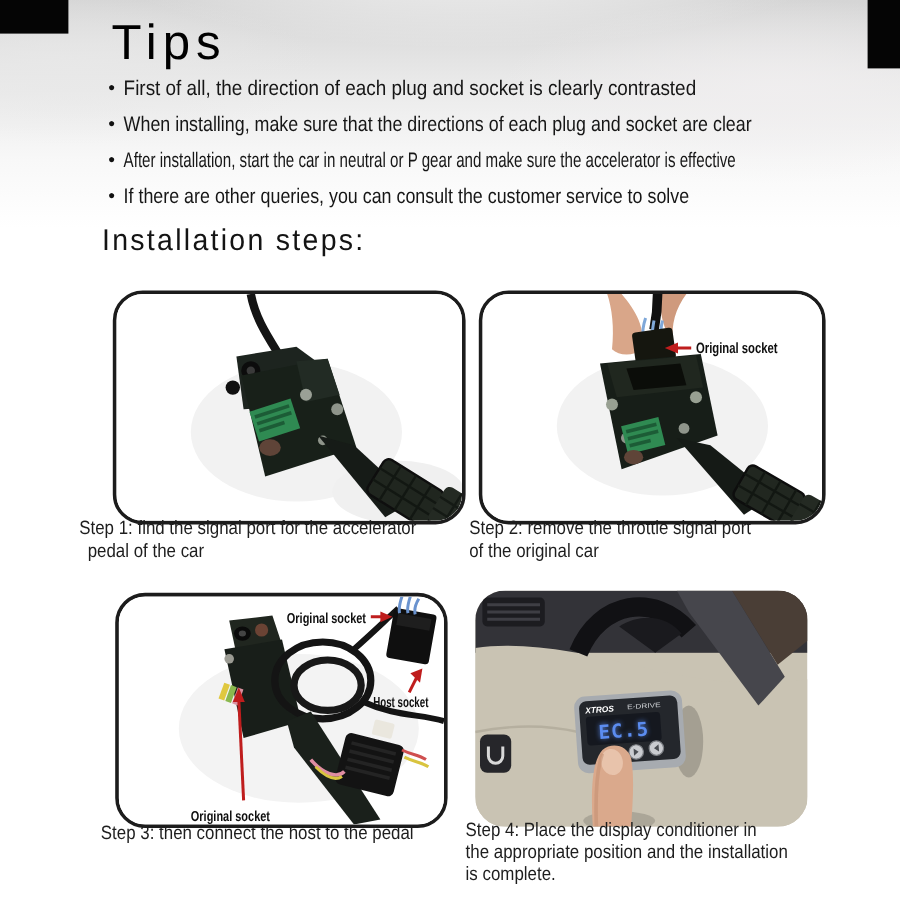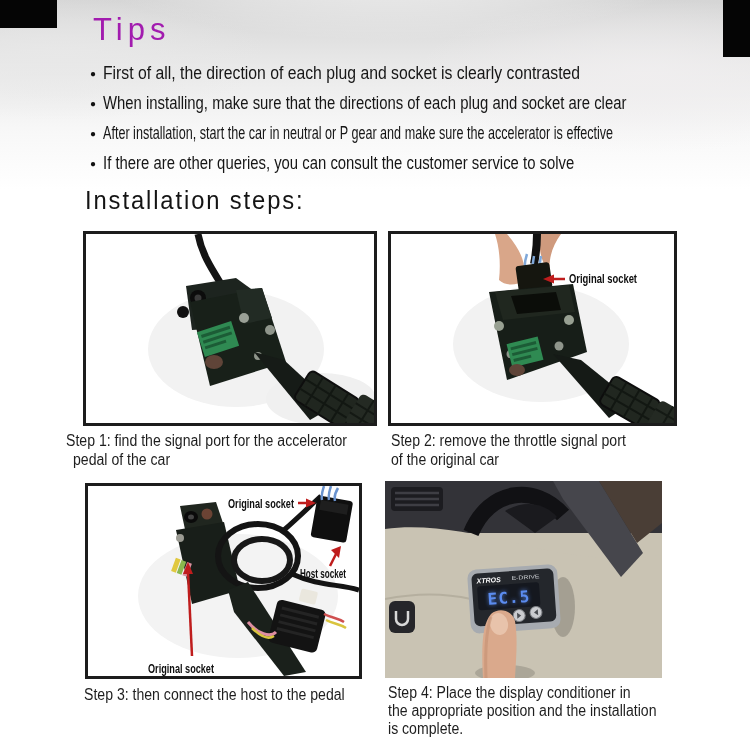--- a/index.html
+++ b/index.html
@@ -9,32 +9,32 @@
   .header-bg{position:absolute;left:0;top:0;width:750px;height:190px;
     background:
       radial-gradient(ellipse 520px 150px at 52% -30%, rgba(255,255,255,0.95), rgba(255,255,255,0) 65%),
       radial-gradient(ellipse 330px 110px at 86% 40%, rgba(240,238,239,0.9), rgba(240,238,239,0) 70%),
       radial-gradient(ellipse 300px 90px at 8% 30%, rgba(232,232,232,0.9), rgba(232,232,232,0) 70%),
       linear-gradient(180deg,#d5d5d5 0%,#e9e9e9 35%,#f8f8f8 70%,#ffffff 100%);}
   .corner{position:absolute;background:#050505;}
   .corner-tl{left:0;top:0;width:57px;height:28px;}
   .corner-tr{right:0;top:0;width:27px;height:57px;}
 
-  .tips-title{position:absolute;left:93px;top:12px;margin:0;font-size:31px;font-weight:400;
-    letter-spacing:5px;color:#a21caf;}
+  .tips-title{position:absolute;left:93px;top:12px;margin:0;font-size:41px;font-weight:400;
+    letter-spacing:5px;color:#000000;}
   .tips-list{position:absolute;left:90px;top:58px;margin:0;padding:0;list-style:none;}
   .tip{display:flex;align-items:center;height:30px;font-size:17.5px;color:#161616;}
   .dot{font-size:10px;margin-right:7px;color:#111;flex:0 0 auto;}
   .tip-text{white-space:nowrap;transform-origin:left center;display:inline-block;}
   .sx90{transform:scaleX(0.90);} .sx85{transform:scaleX(0.85);} .sx72{transform:scaleX(0.72);}
 
   .steps-heading{position:absolute;left:85px;top:186px;margin:0;font-size:25px;font-weight:400;
     letter-spacing:2px;color:#141414;transform:scaleX(0.95);transform-origin:left top;white-space:nowrap;}
 
-  .photo{position:absolute;margin:0;background:#fff;overflow:hidden;}
+  .photo{position:absolute;margin:11px;background:#fff;overflow:hidden;border-radius:25px;}
   .framed{border:3px solid #1c1c1c;box-sizing:border-box;}
   .p1{left:83px;top:231px;width:294px;height:195px;}
   .p2{left:388px;top:231px;width:289px;height:195px;}
   .p3{left:85px;top:483px;width:277px;height:196px;}
   .p4{left:385px;top:481px;width:277px;height:197px;}
   .photo svg{display:block;width:100%;height:100%;}
 
   .caption{position:absolute;font-size:16px;line-height:19px;color:#1e1e1e;
     transform:scaleX(0.88);transform-origin:left top;white-space:nowrap;}
   .cap1{left:66px;top:431px;}

